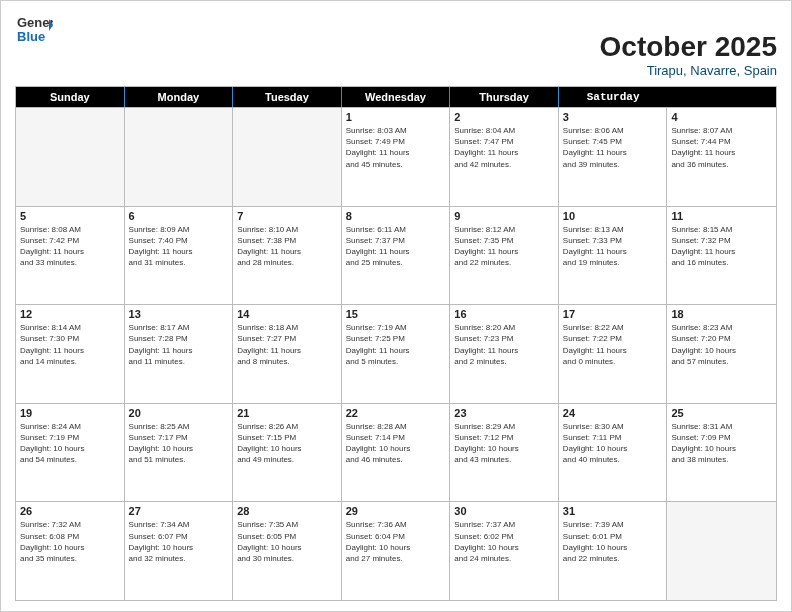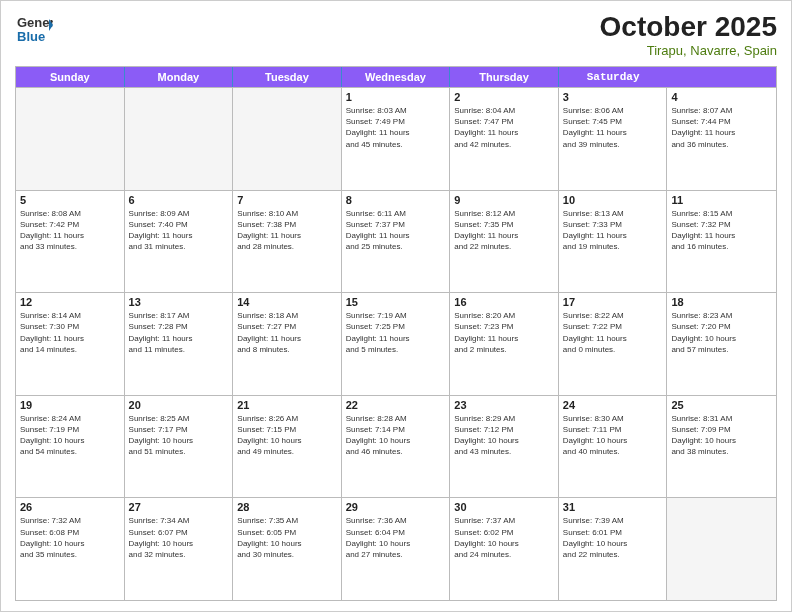--- a/index.html
+++ b/index.html
@@ -29,35 +29,36 @@
       display: flex;
       align-items: center;
     }
     .title-block {
       text-align: right;
     }
     .month-title {
       font-size: 28px;
       font-weight: bold;
       color: #222;
+      margin-top: 20px;
     }
     .location {
       font-size: 13px;
-      color: #4d7c0f;
+      color: #0c4a6e;
     }
     .calendar {
       flex: 1;
       display: flex;
       flex-direction: column;
       border: 1px solid #bbb;
     }
     .cal-header {
       display: grid;
       grid-template-columns: repeat(7, 1fr);
-      background: #8b5cf6;
+      background: #000000;
     }
     .cal-header-cell {
       color: #fff;
       font-size: 11px;
       font-weight: bold;
       text-align: center;
       padding: 4px 2px;
       border-right: 1px solid #3a8bcc;
     }
     .cal-header-cell:last-child { border-right: none; font-family: Liberation Mono, monospace; }

